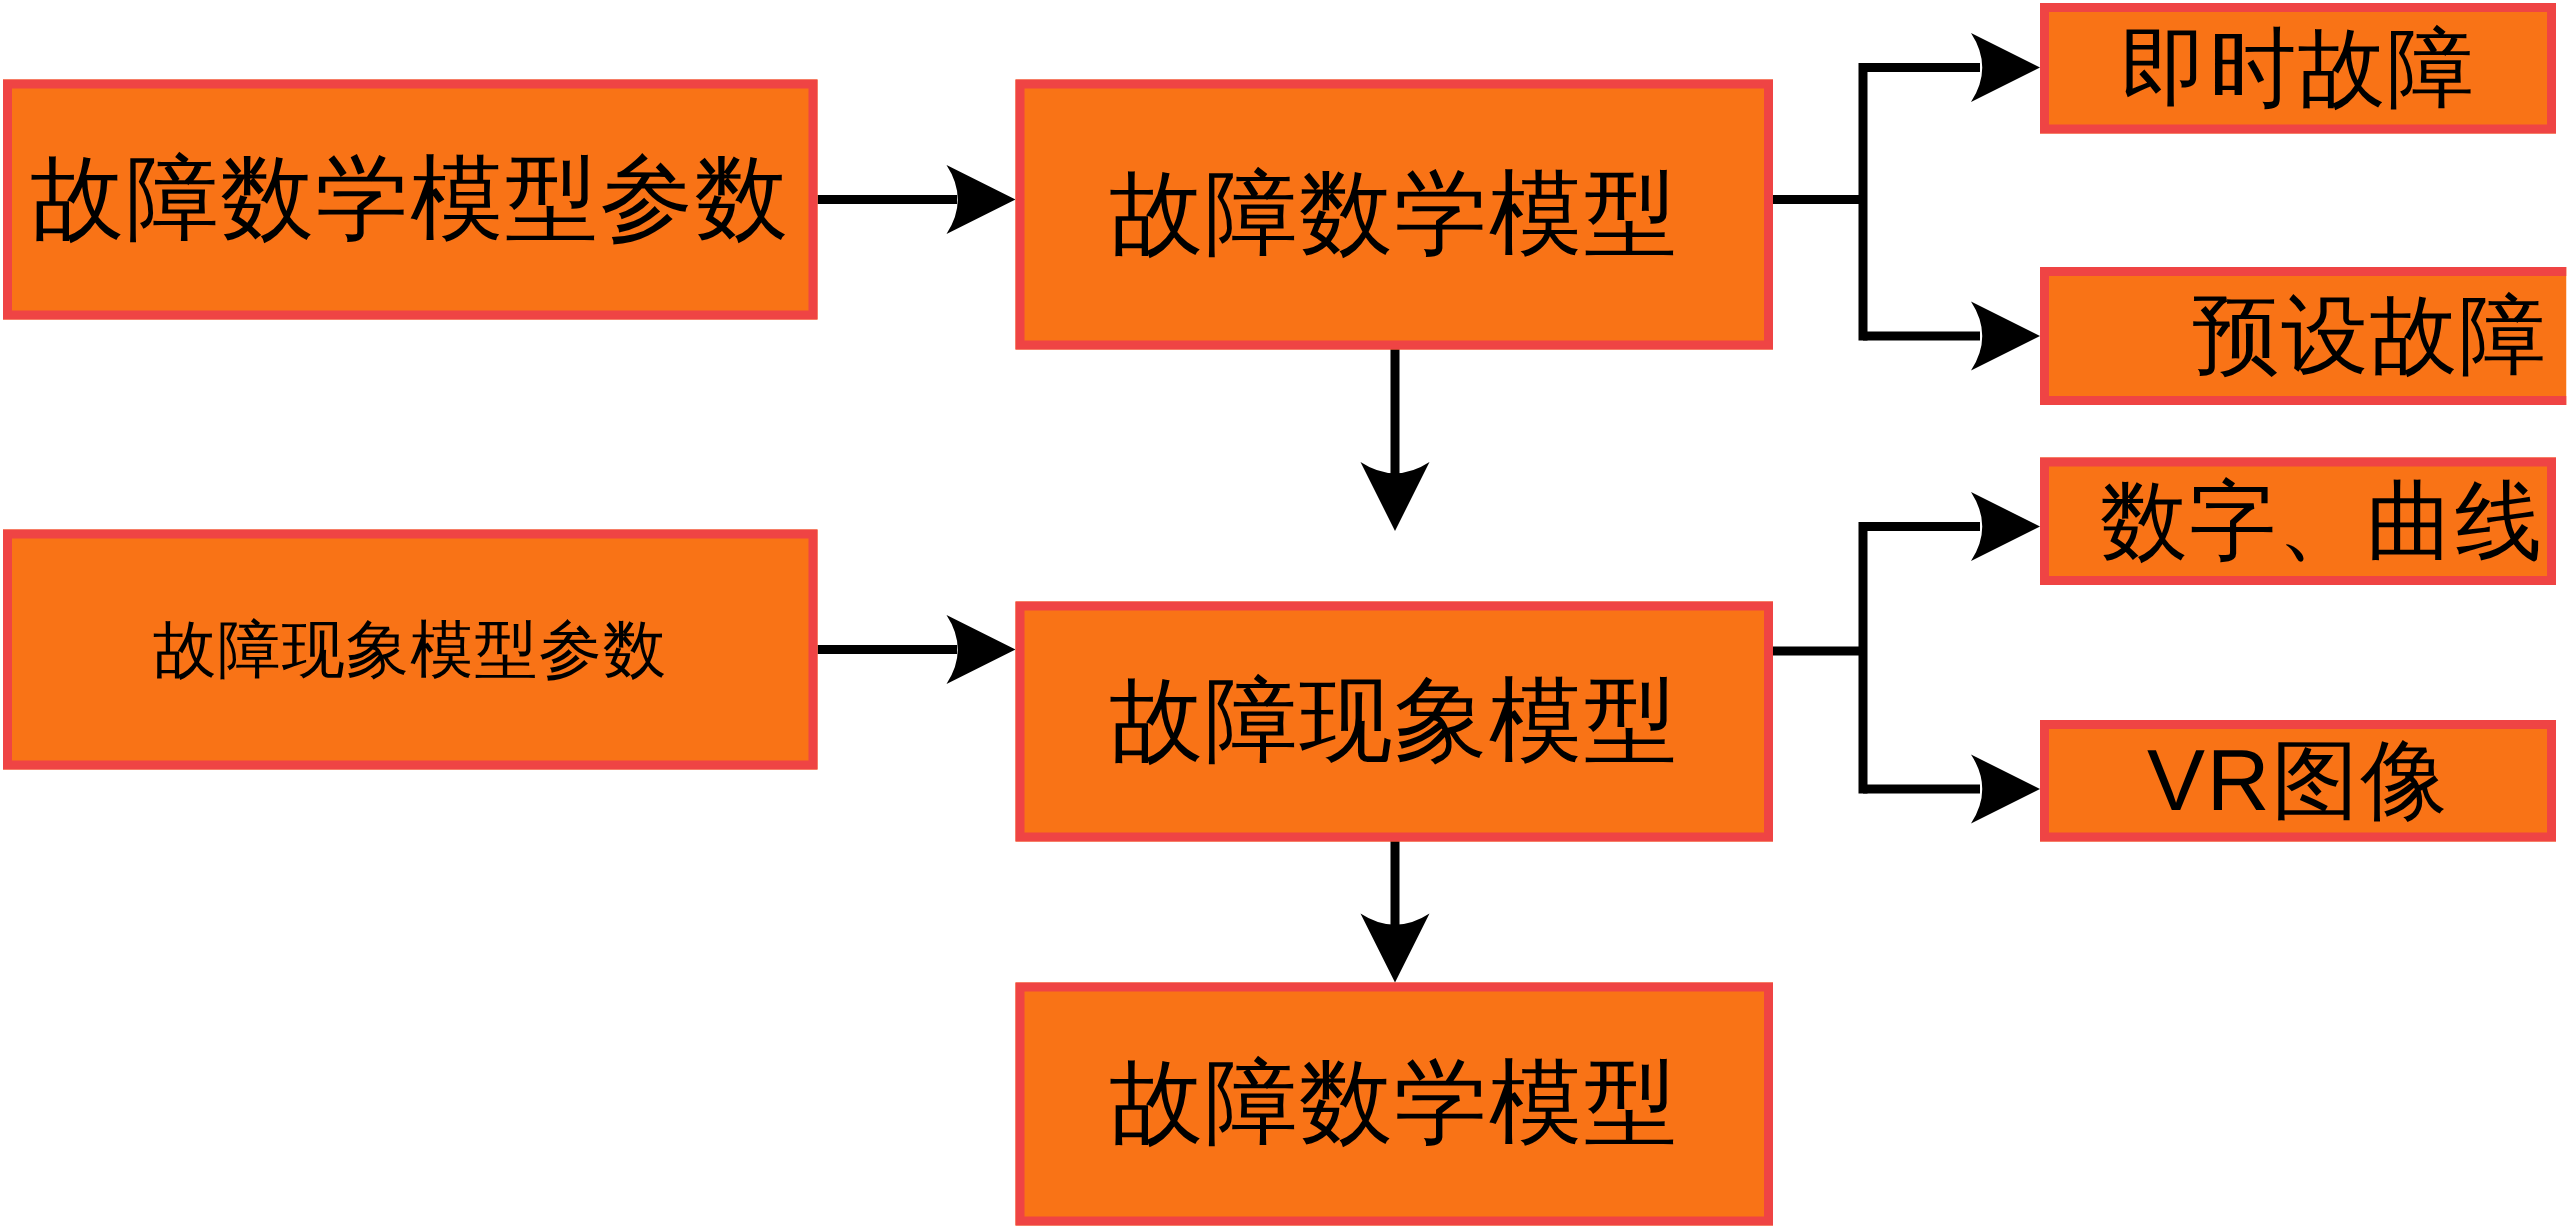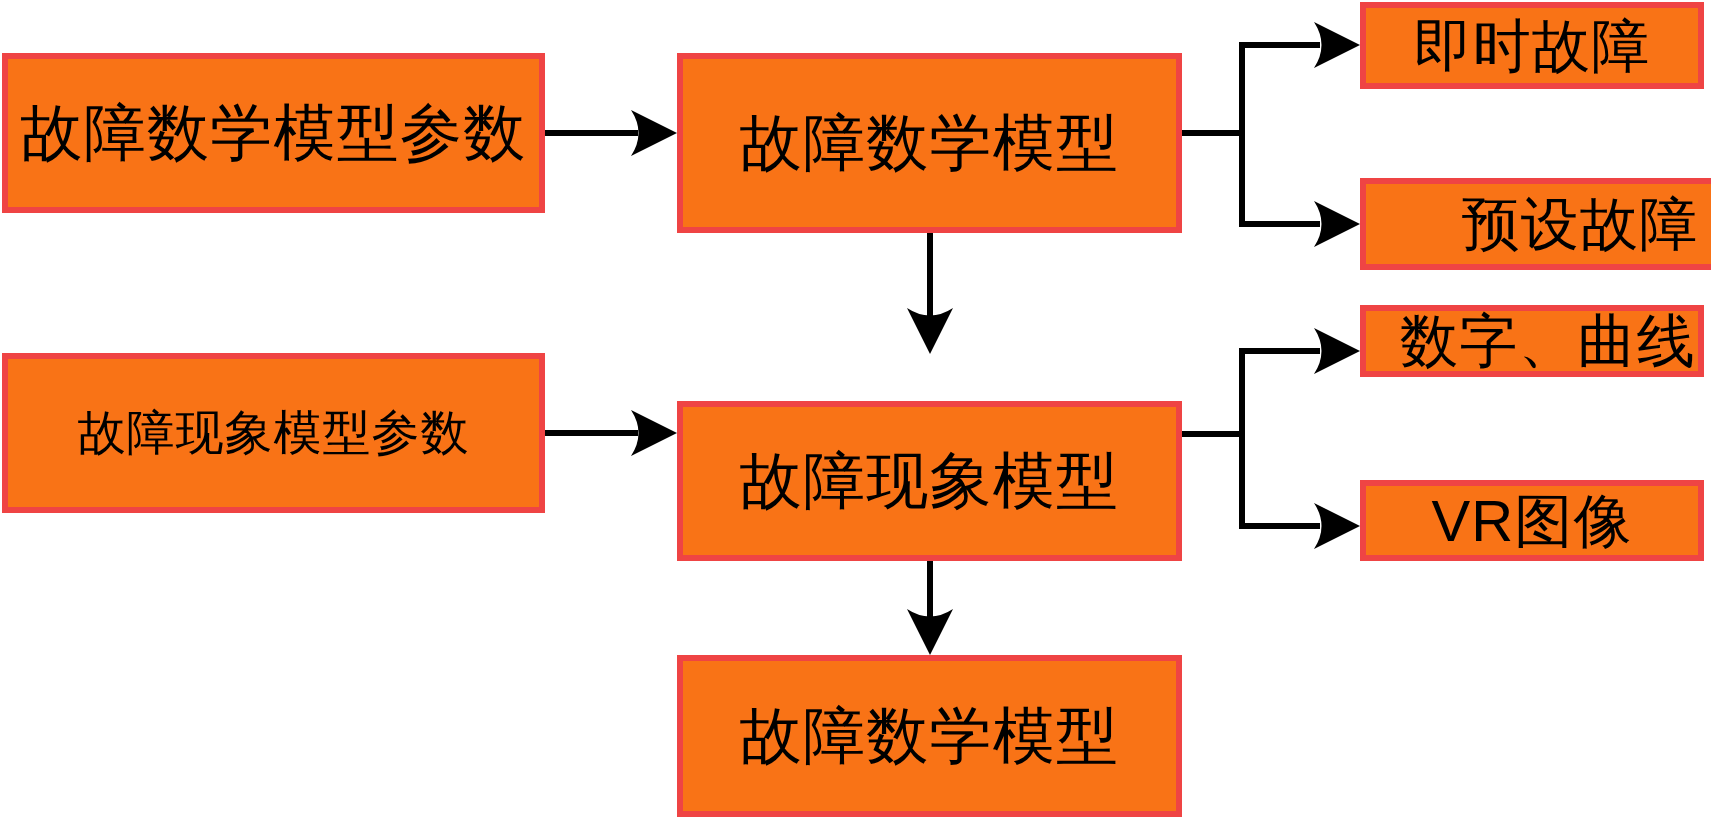--- a/index.html
+++ b/index.html
@@ -31,27 +31,27 @@
     justify-content: center;
     font-family: Liberation Sans, sans-serif;
     color: #000000;
     white-space: nowrap;
     line-height: 1;
     letter-spacing: 0.02em;
   }
   
   #n-math-params  { left: 2px;    top: 53px;  width: 543px; height: 160px; font-size: 62px; }
   #n-math-model   { left: 677px;  top: 53px;  width: 505px; height: 180px; font-size: 62px; }
-  #n-phen-params  { left: 2px;    top: 353px; width: 543px; height: 160px; font-size: 48px; }
+  #n-phen-params  { left: 2px;    top: 353px; width: 543px; height: 160px; font-size: 42px; }
   #n-phen-model   { left: 677px;  top: 353px; width: 505px; height: 160px; font-size: 62px; margin-top: 48px; }
   #n-handling     { left: 677px;  top: 655px; width: 505px; height: 162px; font-size: 62px; }
   
   #n-instant      { left: 1360px; top: 2px;   width: 344px; height: 87px;  font-size: 58px; }
   #n-preset       { left: 1360px; top: 178px; width: 392px; height: 92px;  font-size: 58px; padding-left: 48px; }
-  #n-digits       { left: 1360px; top: 305px; width: 344px; height: 72px;  font-size: 58px; padding-left: 32px; }
+  #n-digits       { left: 1360px; top: 305px; width: 344px; height: 85px;  font-size: 58px; padding-left: 32px; }
   #n-vr           { left: 1360px; top: 480px; width: 344px; height: 81px;  font-size: 58px; }
 </style>
 </head>
 <body>
 
 <div id="stage">
 
   <svg id="connector-layer" viewBox="0 0 1711 820" xmlns="http://www.w3.org/2000/svg">
 
     <g stroke="#000000" stroke-width="6" fill="#000000">

